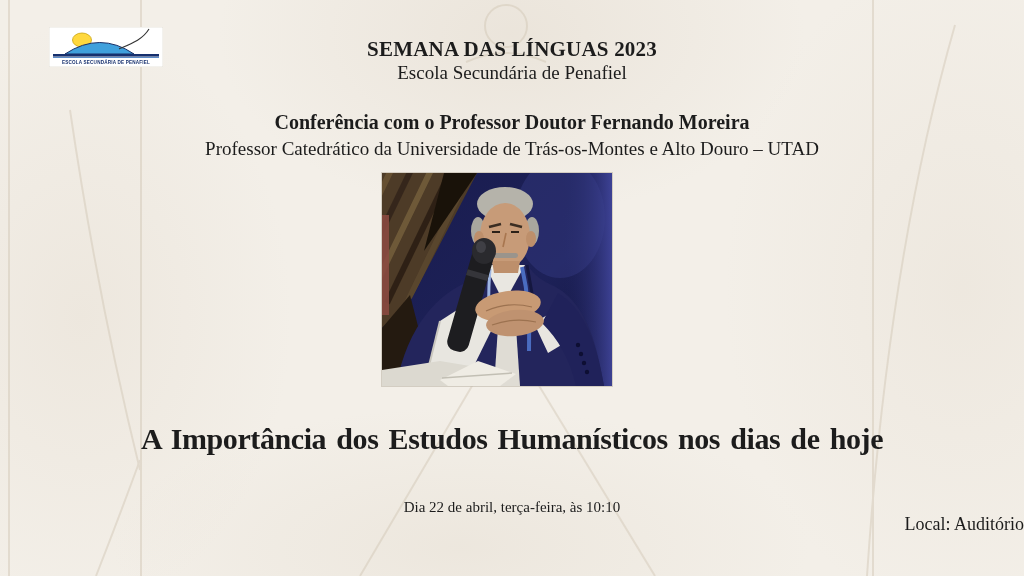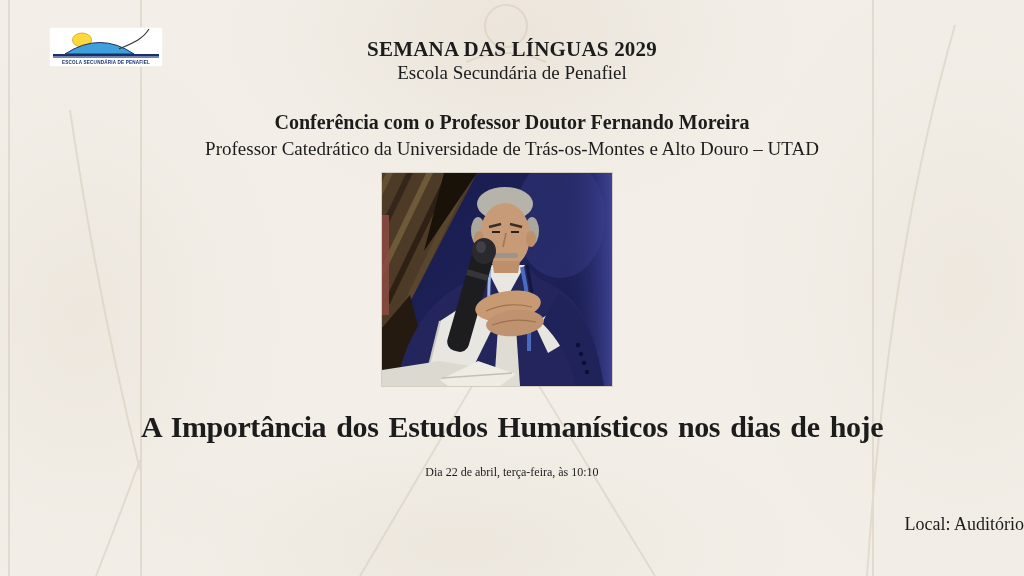--- a/index.html
+++ b/index.html
@@ -15,22 +15,22 @@
       radial-gradient(ellipse 500px 200px at 45% 95%, rgba(214,202,184,.22), transparent 70%);
     font-family:"Liberation Serif","DejaVu Serif",serif;
     color:#1c1c1c;
   }
   .watermark{position:absolute;inset:0;pointer-events:none;}
   .txt{position:absolute;left:0;width:100%;text-align:center;line-height:1.15;white-space:nowrap;}
   .event-title   {top:37px;  font-size:21px;font-weight:bold;letter-spacing:.2px;}
   .school-name   {top:62px;  font-size:19px;}
   .conf-title    {top:111px; font-size:20px;font-weight:bold;}
   .speaker-role  {top:138px; font-size:19px;}
-  .talk-title    {top:410px; font-size:30px;font-weight:bold;letter-spacing:-.4px;word-spacing:3px;}
-  .date-line     {top:466px; font-size:12px;}
+  .talk-title    {top:422px; font-size:30px;font-weight:bold;letter-spacing:-.4px;word-spacing:3px;}
+  .date-line     {top:499px; font-size:15px;}
   .location-line {top:514px; font-size:18px;text-align:right;}
   .logo{position:absolute;left:49px;top:27px;width:114px;height:40px;}
   .photo{
     position:absolute;left:382px;top:173px;width:230px;height:213px;
     box-shadow:0 0 0 1px rgba(190,182,168,.6);
   }
   .photo svg,.logo svg,.watermark svg{display:block;width:100%;height:100%;}
 </style>
 </head>
 <body>
@@ -59,21 +59,21 @@
       <rect x="0" y="0" width="114" height="40" fill="#ffffff" stroke="#d8d2c6" stroke-width="0.6"></rect>
       <ellipse cx="33" cy="13" rx="9.5" ry="7" fill="#ffd83d" stroke="#c9a30c" stroke-width="0.8"></ellipse>
       <path d="M16 27 Q 51 4 85 27 Z" fill="#3fa0dc" stroke="#1a2f66" stroke-width="1"></path>
       <path d="M70 22 C 84 16 94 12 100 2" fill="none" stroke="#333333" stroke-width="1.1"></path>
       <rect x="4" y="27" width="106" height="2.6" fill="#16306e"></rect>
       <rect x="4" y="30.1" width="106" height="0.9" fill="#4a7fc1"></rect>
       <text x="57" y="37.2" text-anchor="middle" font-family="Liberation Sans, sans-serif" font-size="4.6" font-weight="bold" fill="#16306e" letter-spacing="0.2">ESCOLA SECUNDÁRIA DE PENAFIEL</text>
     </svg>
   </div>
 
-  <div class="txt event-title">SEMANA DAS LÍNGUAS 2029</div>
+  <div class="txt event-title">SEMANA DAS LÍNGUAS 2023</div>
   <div class="txt school-name">Escola Secundária de Penafiel</div>
 
   <div class="txt conf-title">Conferência com o Professor Doutor Fernando Moreira</div>
   <div class="txt speaker-role">Professor Catedrático da Universidade de Trás-os-Montes e Alto Douro – UTAD</div>
 
   <div class="photo">
     <svg viewBox="0 0 230 213" preserveAspectRatio="none">
       <defs>
         <linearGradient id="bgNavy" x1="0" y1="0" x2="1" y2="1">
           <stop offset="0" stop-color="#191c4e"></stop>

